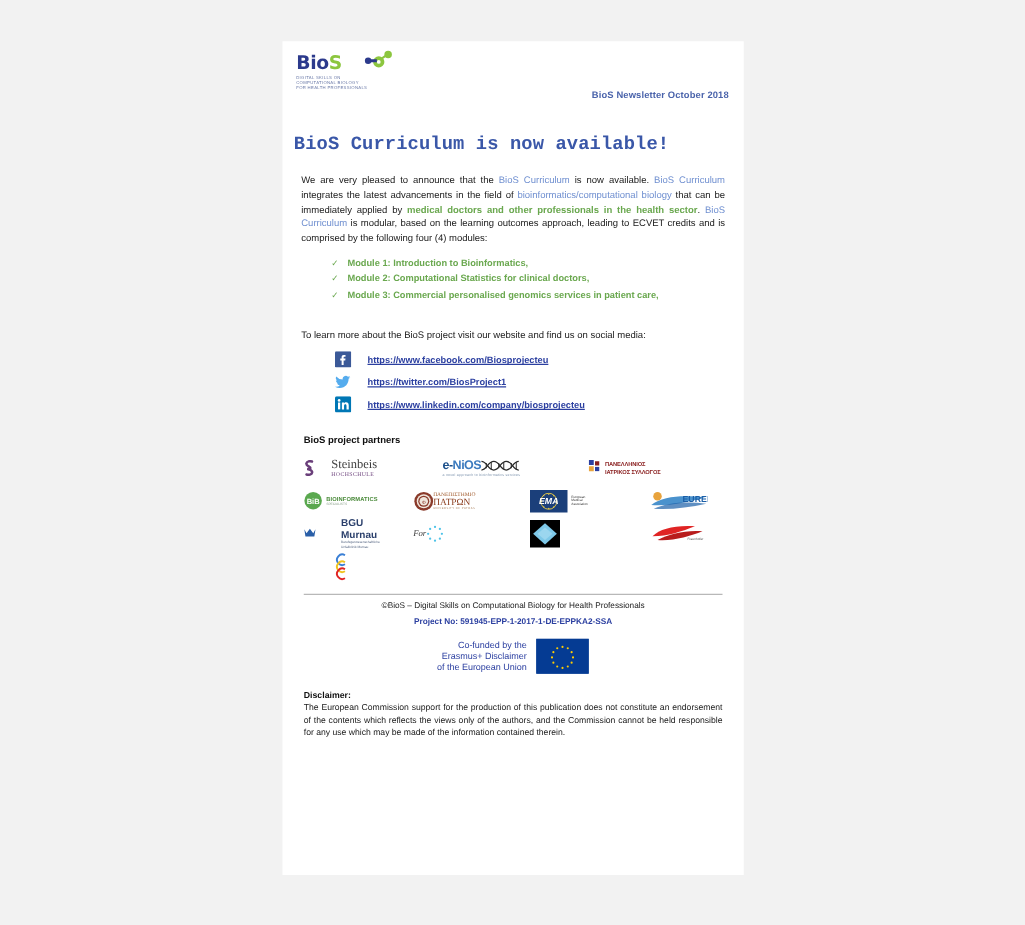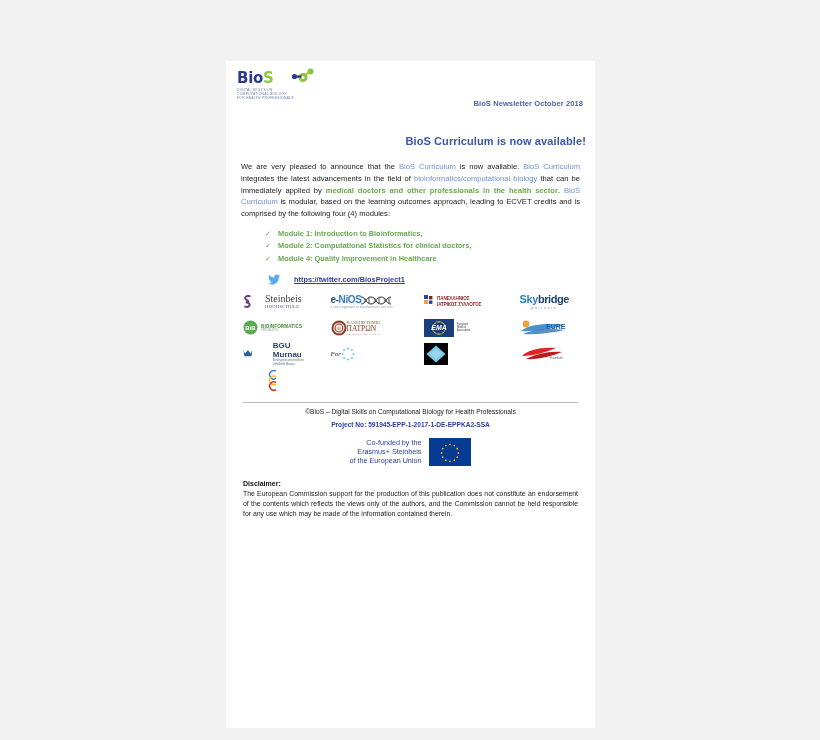--- a/index.html
+++ b/index.html
@@ -15,21 +15,20 @@
   }
   .page {
     position: absolute;
     left: 226px;
     top: 33px;
     width: 369px;
     height: 667px;
     background: #ffffff;
     box-sizing: border-box;
     padding: 0;
-    margin-top: 28px;
   }
   .inner {
     padding: 10px 9px 0 9px;
   }
 
   
   .header {
     display: flex;
     align-items: flex-start;
     justify-content: space-between;
@@ -69,26 +68,27 @@
     color: #4a63ab;
     font-size: 7.5px;
     font-weight: bold;
     margin-top: 28px;
     margin-right: 3px;
     letter-spacing: 0.1px;
   }
 
   
   .title {
-    text-align: right;
+    text-align: left;
     color: #3a57a8;
-    font-size: 11px;
+    font-size: 15px;
     font-weight: bold;
     margin: 18px 0 14px 0;
     letter-spacing: 0.1px;
+    font-family: Liberation Mono, monospace;
   }
 
   
   .body-text {
     font-size: 7.6px;
     line-height: 11.8px;
     color: #1a1a1a;
     text-align: justify;
     margin: 0 6px 0 6px;
   }
@@ -424,41 +424,63 @@
       <div class="module-row">
         <span class="check">✓</span>
         <span class="module-label">Module 1: Introduction to Bioinformatics,</span>
       </div>
       <div class="module-row">
         <span class="check">✓</span>
         <span class="module-label">Module 2: Computational Statistics for clinical doctors,</span>
       </div>
       <div class="module-row">
         <span class="check">✓</span>
-        <span class="module-label">Module 4: Quality Improvement in Healthcare</span>
+        <span class="module-label">Module 3: Commercial personalised genomics services in patient care,</span>
       </div>
     </div>
 
 
+    <div class="learn">To learn more about the BioS project visit our website and find us on social media:</div>
 
     <div class="social">
 
 
+      <div class="social-row">
+        <span class="social-icon">
+          <svg width="13" height="13" viewBox="0 0 13 13">
+            <rect width="13" height="13" rx="1" fill="#3b5998"></rect>
+            <path d="M8.4 4.3h-1c-.3 0-.5.2-.5.5v1h1.5l-.2 1.5H6.9V11H5.3V7.3H4.2V5.8h1.1V4.6c0-1 .6-1.7 1.6-1.7h1.5z" fill="#ffffff"></path>
+          </svg>
+        </span>
+        <a class="social-link" href="#">https://www.facebook.com/Biosprojecteu</a>
+      </div>
 
       <div class="social-row">
         <span class="social-icon">
           <svg width="13" height="13" viewBox="0 0 13 13">
             <path d="M12.3 2.8c-.45.2-.93.33-1.43.39.51-.31.9-.79 1.09-1.37-.48.29-1.01.49-1.58.6a2.48 2.48 0 0 0-4.22 2.26A7.04 7.04 0 0 1 1.05 2.1a2.48 2.48 0 0 0 .77 3.31 2.46 2.46 0 0 1-1.12-.31v.03c0 1.2.85 2.2 1.99 2.43-.21.06-.42.09-.65.09-.16 0-.31-.02-.46-.05a2.48 2.48 0 0 0 2.32 1.72A4.98 4.98 0 0 1 0 10.34a7.02 7.02 0 0 0 3.8 1.11c4.56 0 7.06-3.78 7.06-7.06v-.32c.49-.35.91-.79 1.24-1.29z" fill="#55acee"></path>
           </svg>
         </span>
         <a class="social-link" href="#">https://twitter.com/BiosProject1</a>
       </div>
 
+      <div class="social-row">
+        <span class="social-icon">
+          <svg width="13" height="13" viewBox="0 0 13 13">
+            <rect width="13" height="13" rx="1.2" fill="#0077b5"></rect>
+            <circle cx="3.3" cy="3.3" r="1.1" fill="#ffffff"></circle>
+            <rect x="2.4" y="5" width="1.8" height="5.5" fill="#ffffff"></rect>
+            <path d="M5.5 5h1.7v.75c.25-.45.83-.9 1.7-.9 1.35 0 2.1.85 2.1 2.5v3.15H9.2V7.7c0-.8-.3-1.25-.95-1.25-.62 0-1 .42-1 1.25v2.8H5.5z" fill="#ffffff"></path>
+          </svg>
+        </span>
+        <a class="social-link" href="#">https://www.linkedin.com/company/biosprojecteu</a>
+      </div>
     </div>
 
+    <div class="partners-title">BioS project partners</div>
 
     <div class="partners-grid">
 
       <div class="p-row">
         <div class="p-cell c1">
           <div class="lg-steinbeis">
             <svg width="9" height="13" viewBox="0 0 9 13">
               <path d="M6.6 1.2C5 .6 2.4 1 2.1 2.8c-.3 1.7 2.2 2.2 2.9 3 .7.9-.3 1.8-1.4 1.6" fill="none" stroke="#6a3f7a" stroke-width="2" stroke-linecap="round"></path>
               <path d="M2.2 11.6c1.6.6 4.2.2 4.5-1.6.3-1.7-2.2-2.2-2.9-3" fill="none" stroke="#6a3f7a" stroke-width="2" stroke-linecap="round"></path>
             </svg>
@@ -493,26 +515,20 @@
               <rect x="0" y="5" width="4" height="4" fill="#e8a33d"></rect>
               <rect x="5" y="5.5" width="3.4" height="3.4" fill="#2b3fa0"></rect>
             </svg>
             <div>
               <div class="gtxt">ΠΑΝΕΛΛΗΝΙΟΣ</div>
               <div class="gtxt">ΙΑΤΡΙΚΟΣ ΣΥΛΛΟΓΟΣ</div>
             </div>
           </div>
         </div>
 
-        <div class="p-cell c4">
-          <div class="lg-sky">
-            <div class="s1"><span>Sky</span><span class="dark">bridge</span></div>
-            <div class="s2">partners</div>
-          </div>
-        </div>
       </div>
 
       <div class="p-row">
         <div class="p-cell c1">
           <div class="lg-bioinf">
             <svg width="15" height="15" viewBox="0 0 15 15">
               <circle cx="7.5" cy="7.5" r="7" fill="#5aa84f"></circle>
               <text x="7.5" y="10" font-size="6" fill="#ffffff" text-anchor="middle" font-family="Liberation Sans, sans-serif" font-weight="bold">BiB</text>
             </svg>
             <div>
@@ -646,21 +662,21 @@
     </div>
 
     <div class="divider"></div>
 
     <div class="foot-line">©BioS – Digital Skills on Computational Biology for Health Professionals</div>
     <div class="foot-line blue">Project No: 591945-EPP-1-2017-1-DE-EPPKA2-SSA</div>
 
     <div class="cofund">
       <div class="cofund-text">
         <div>Co-funded by the</div>
-        <div>Erasmus+ Steinbeis</div>
+        <div>Erasmus+ Disclaimer</div>
         <div>of the European Union</div>
       </div>
       <div class="eu-flag">
         <svg width="42" height="28" viewBox="0 0 42 28">
           <rect width="42" height="28" fill="#053b93"></rect>
           <g fill="#ffcc00">
             <circle cx="21" cy="6.5" r="0.85"></circle>
             <circle cx="25.2" cy="7.6" r="0.85"></circle>
             <circle cx="28.3" cy="10.7" r="0.85"></circle>
             <circle cx="29.4" cy="14.9" r="0.85"></circle>

